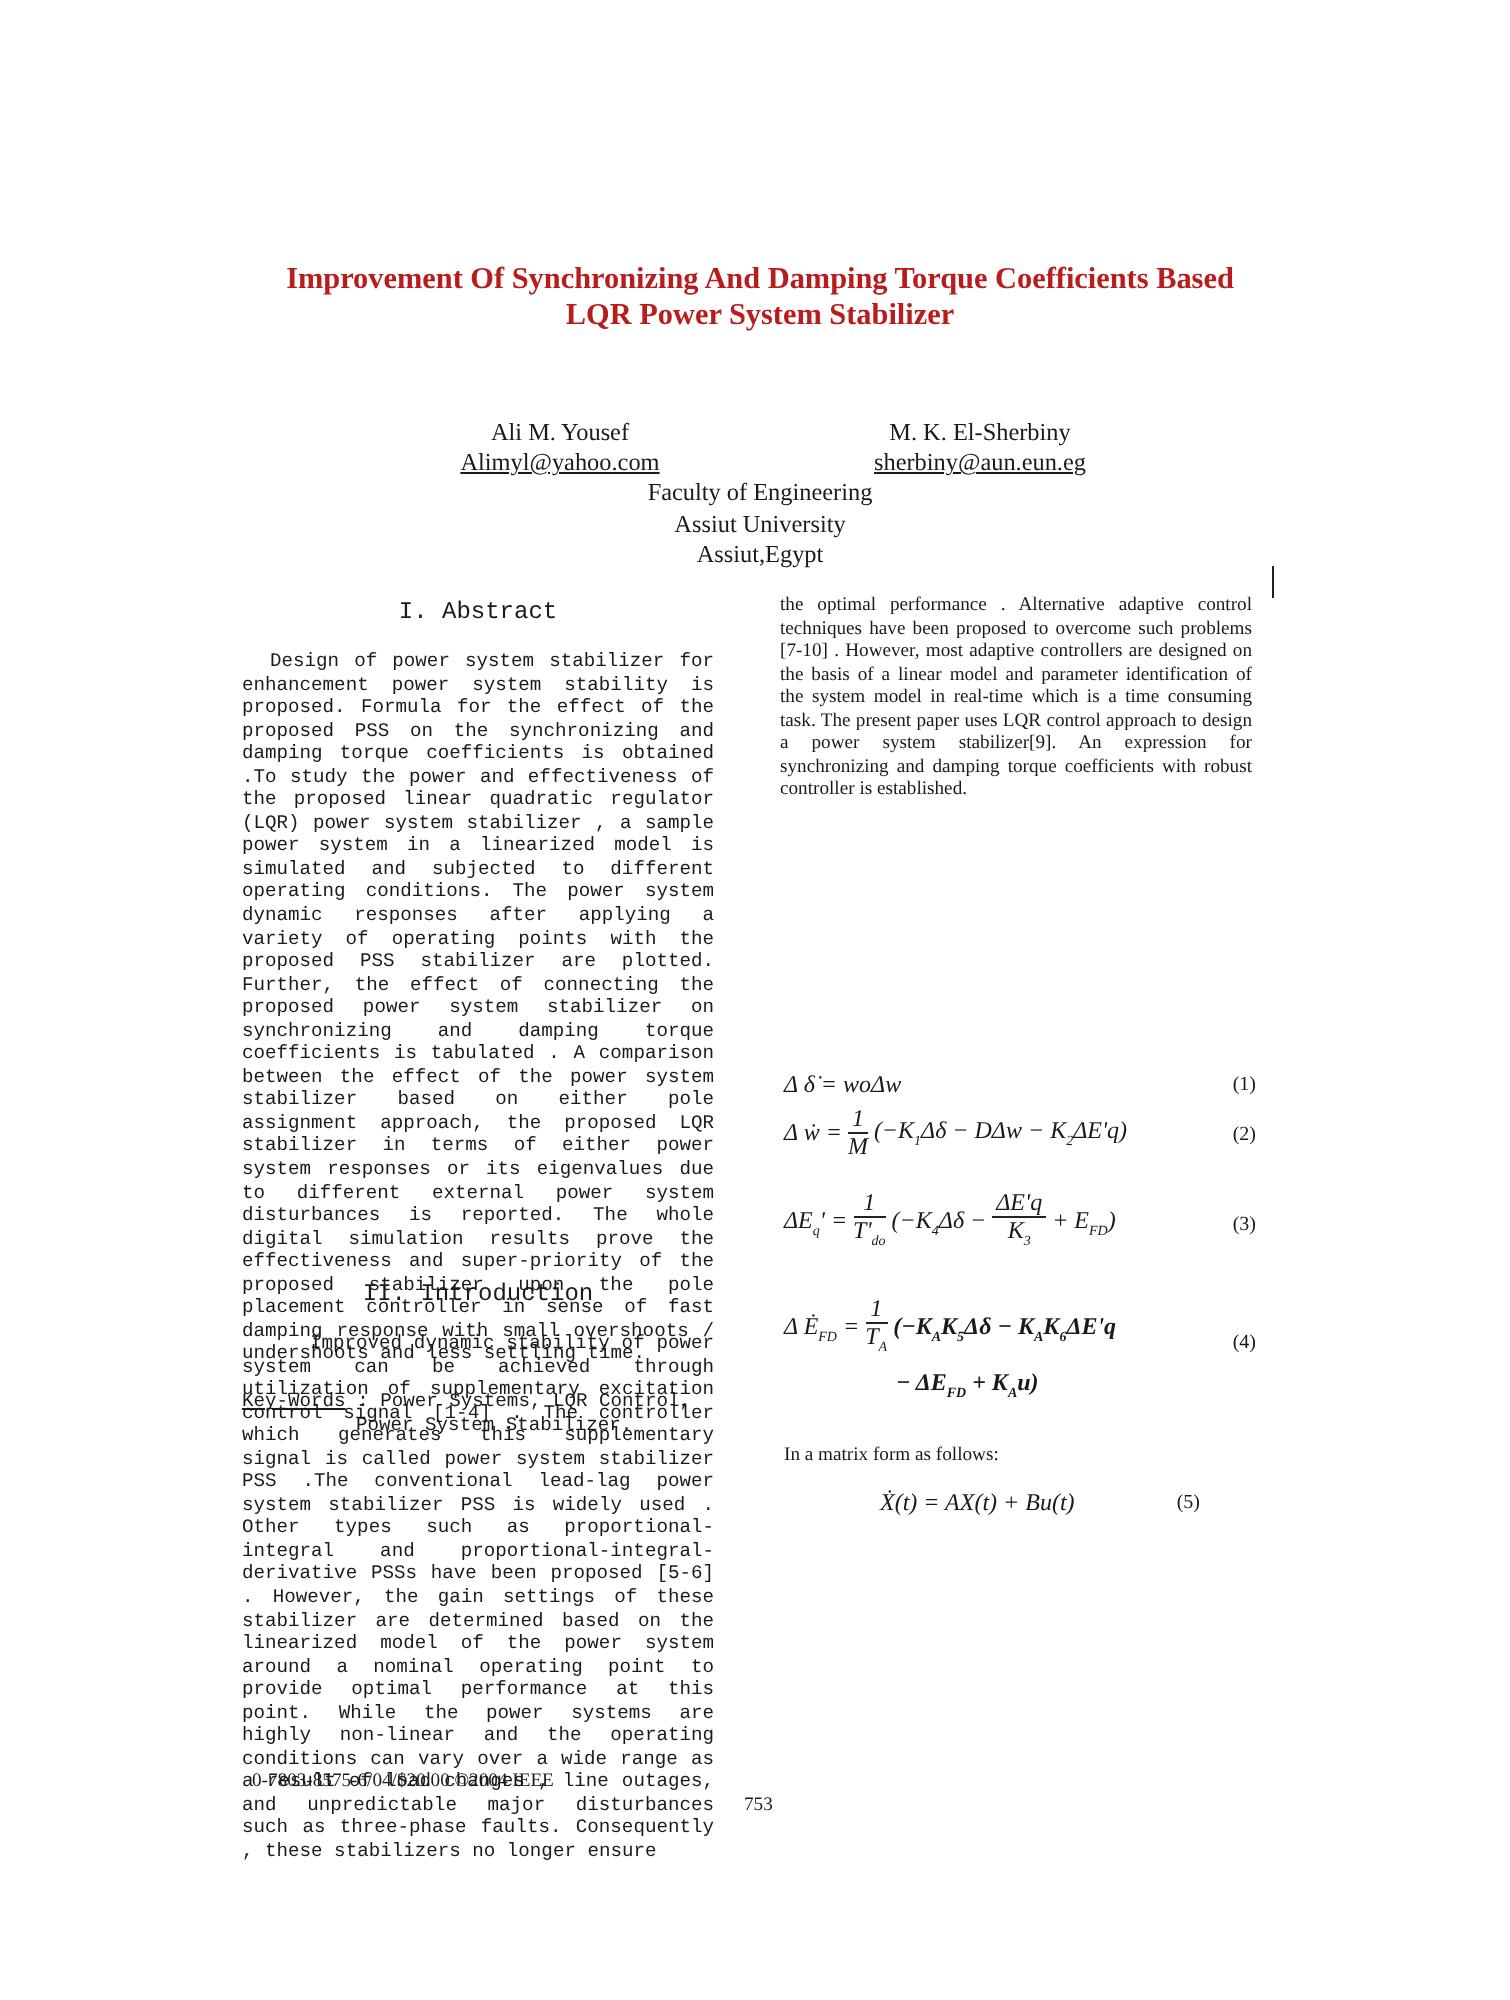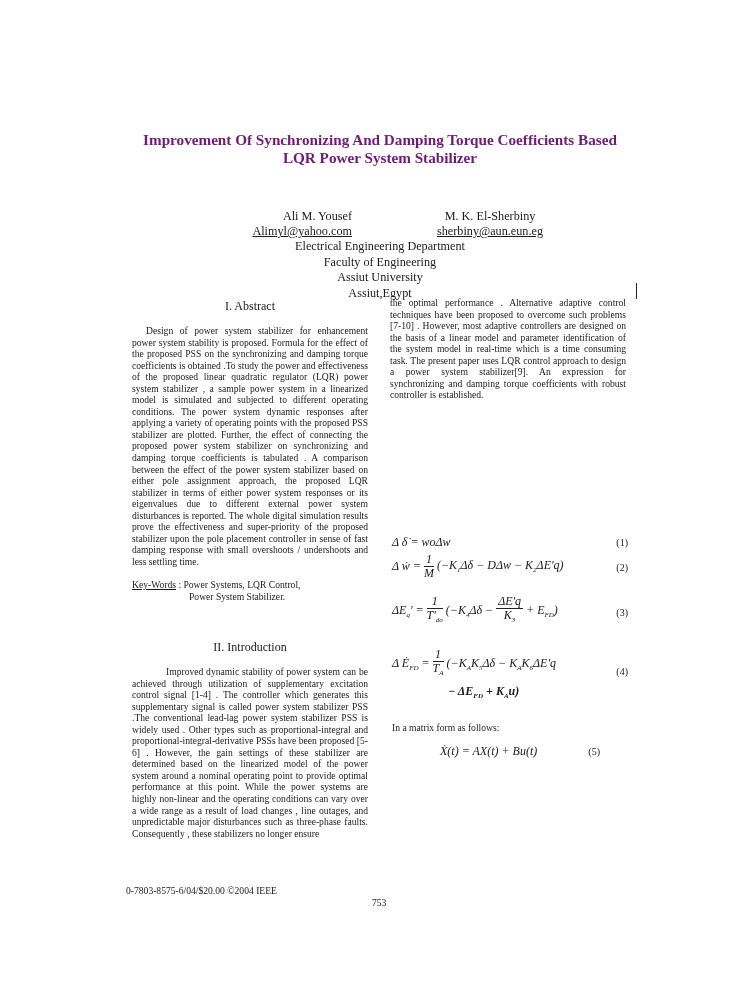--- a/index.html
+++ b/index.html
@@ -1,26 +1,26 @@
 <!DOCTYPE html>
 <html><head>
 <meta charset="utf-8">
 <style>
   html, body { margin: 0; padding: 0; background: #ffffff; }
   body { width: 755px; height: 1000px; position: relative; overflow: hidden;
          font-family: "Liberation Serif", "DejaVu Serif", serif; color: #1a1a1a; }
   .abs { position: absolute; }
   .title { left: 100px; width: 560px; top: 131px; text-align: center; font-weight: bold;
-           font-size: 15.2px; line-height: 18px; color: #701a75; }
+           font-size: 15.2px; line-height: 18px; color: #b91c1c; }
   .author { font-size: 12.2px; line-height: 15px; text-align: center; }
   .email { text-decoration: underline; text-decoration-thickness: 1px; }
   .affil { left: 180px; width: 400px; text-align: center; font-size: 12.2px; line-height: 15.5px; }
   .col { font-size: 9.6px; line-height: 11.55px; text-align: justify; }
   .col p { margin: 0; }
-  .left { left: 132px; width: 236px; }
+  .left { left: 121px; width: 236px; font-family: Liberation Mono, monospace; }
   .right { left: 390px; width: 236px; }
   .heading { font-size: 12px; text-align: center; line-height: 14px; }
   .indent { text-indent: 14px; }
   .indent2 { text-indent: 34px; }
   .kw-label { text-decoration: underline; }
   .eq { font-family: "Liberation Serif", "DejaVu Serif", serif; font-style: italic; font-size: 12px; }
   .eqnum { position: absolute; font-style: normal; font-size: 10px; }
   .frac { display: inline-block; vertical-align: middle; text-align: center; font-style: italic; }
   .frac .num { display: block; border-bottom: 1px solid #222; padding: 0 2px; line-height: 13px; }
   .frac .den { display: block; line-height: 13px; }
@@ -29,31 +29,30 @@
   .mark { left: 636px; top: 283px; width: 1px; height: 16px; background: #222; }
 </style>
 </head>
 <body>
 
 <div class="abs title">
   <div>Improvement Of Synchronizing And Damping Torque Coefficients Based</div>
   <div>LQR Power System Stabilizer</div>
 </div>
 
-<div class="abs author" style="left:232px; width:120px; top:209px;text-align:right;">
+<div class="abs author" style="left:220px; width:120px; top:209px;">
   <div>Ali M. Yousef</div>
   <div class="email">Alimyl@yahoo.com</div>
 </div>
 <div class="abs author" style="left:420px; width:140px; top:209px;">
   <div>M. K. El-Sherbiny</div>
   <div class="email">sherbiny@aun.eun.eg</div>
 </div>
 
 <div class="abs affil" style="top:239px;">
-  <div>Electrical Engineering Department</div>
   <div>Faculty of Engineering</div>
   <div>Assiut University</div>
   <div>Assiut,Egypt</div>
 </div>
 
 <div class="abs mark"></div>
 
 <div class="abs col left" style="top:299px;">
   <div class="heading">I. Abstract</div>
   <p class="indent" style="margin-top:12px;">Design of power system stabilizer for enhancement power system stability is proposed. Formula for the effect of the proposed PSS on the synchronizing and damping torque coefficients is obtained .To study the power and effectiveness of the proposed linear quadratic regulator (LQR) power system stabilizer , a sample power system in a linearized model is simulated and subjected to different operating conditions. The power system dynamic responses after applying a variety of operating points with the proposed PSS stabilizer are plotted. Further, the effect of connecting the proposed power system stabilizer on synchronizing and damping torque coefficients is tabulated . A comparison between the effect of the power system stabilizer based on either pole assignment approach, the proposed LQR stabilizer in terms of either power system responses or its eigenvalues due to different external power system disturbances is reported. The whole digital simulation results prove the effectiveness and super-priority of the proposed stabilizer upon the pole placement controller in sense of fast damping response with small overshoots / undershoots and less settling time.</p>
@@ -92,21 +91,21 @@
   <span class="frac"><span class="num">1</span><span class="den">T'<sub>do</sub></span></span>
   <span style="vertical-align:middle;">(−K<sub>4</sub>Δδ −</span>
   <span class="frac"><span class="num">ΔE'q</span><span class="den">K<sub>3</sub></span></span>
   <span style="vertical-align:middle;">+ E<sub>FD</sub>)</span>
   <span class="eqnum" style="right:0; top:12px;">(3)</span>
 </div>
 
 <div class="abs eq" style="left:392px; top:648px; width:236px; height:60px;">
   <span style="vertical-align:middle;">Δ Ė<sub>FD</sub> =</span>
   <span class="frac"><span class="num">1</span><span class="den">T<sub>A</sub></span></span>
-  <span style="vertical-align:middle;">(−K<sub>A</sub>K<sub>5</sub>Δδ − K<sub>A</sub>K<sub>6</sub>ΔE'q</span>
+  <span style="vertical-align:middle;font-weight:bold;">(−K<sub>A</sub>K<sub>5</sub>Δδ − K<sub>A</sub>K<sub>6</sub>ΔE'q</span>
   <div style="padding-left:56px; margin-top:4px;font-weight:bold;">− ΔE<sub>FD</sub> + K<sub>A</sub>u)</div>
   <span class="eqnum" style="right:0; top:18px;">(4)</span>
 </div>
 
 <div class="abs col" style="left:392px; top:722px; width:236px;">In a matrix form as follows:</div>
 
 <div class="abs eq" style="left:392px; top:744px; width:236px; height:20px;">
   <span style="padding-left:48px;">Ẋ(t) = AX(t) + Bu(t)</span>
   <span class="eqnum" style="right:28px; top:2px;">(5)</span>
 </div>

